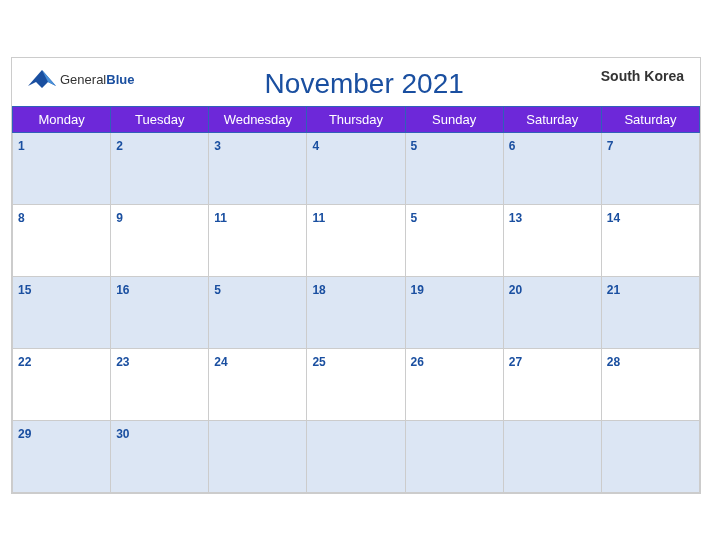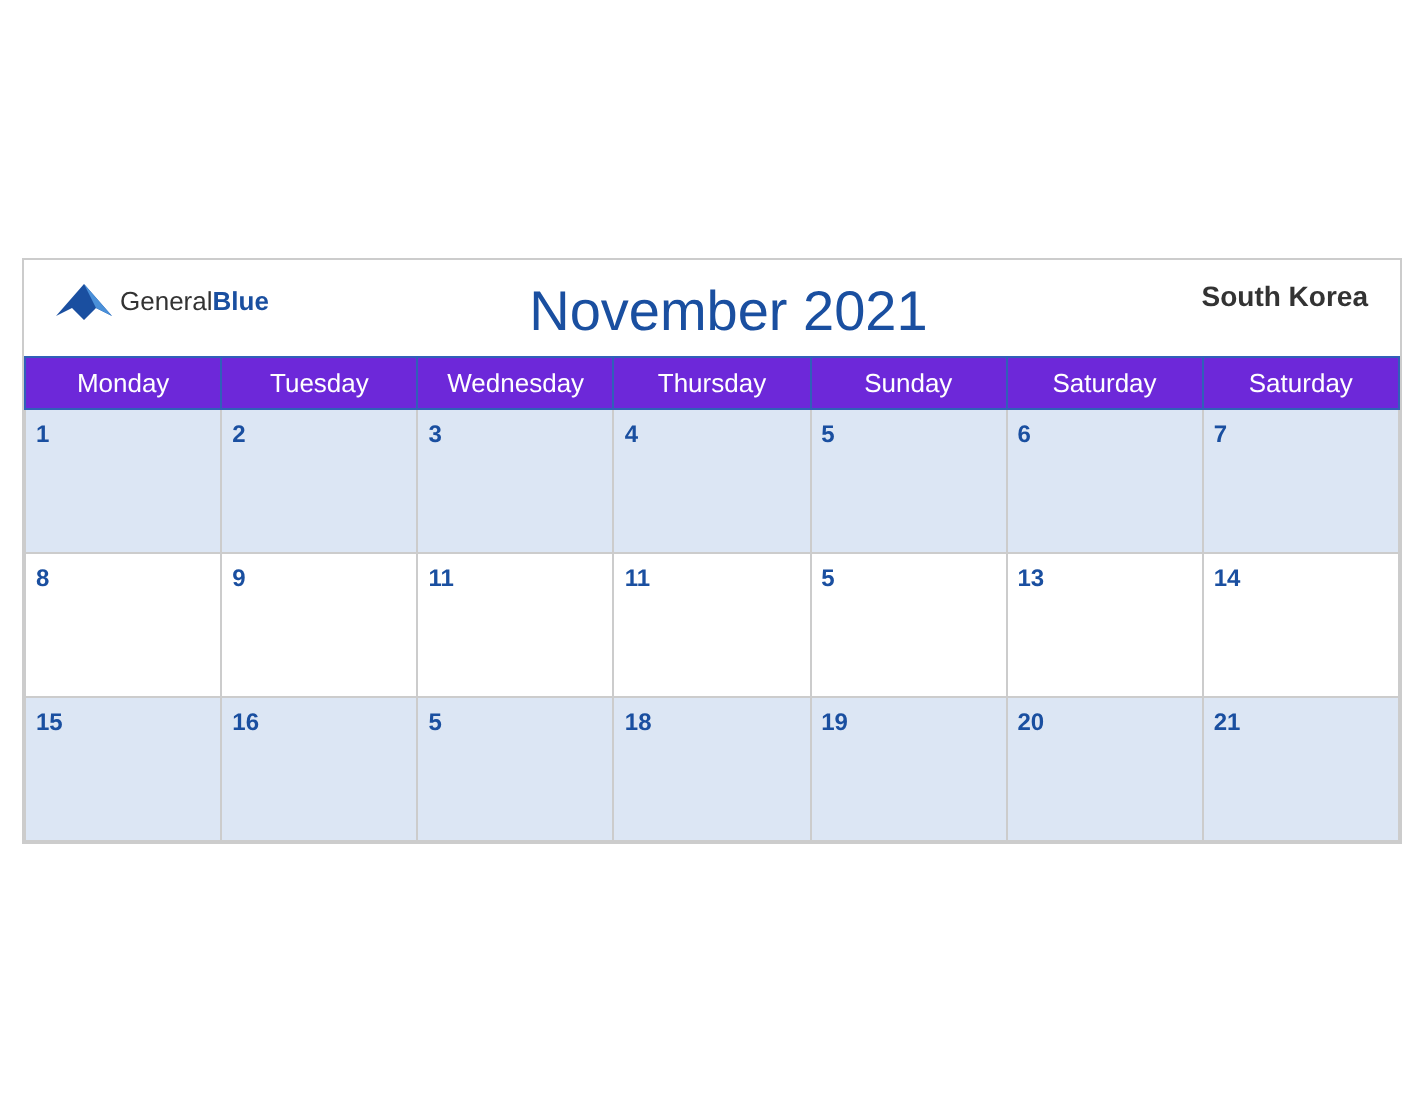--- a/index.html
+++ b/index.html
@@ -139,15 +139,33 @@
         </tr>
         <tr class="row-shaded">
           <td><span class="day-number">15</span></td>
           <td><span class="day-number">16</span></td>
           <td><span class="day-number">5</span></td>
           <td><span class="day-number">18</span></td>
           <td><span class="day-number">19</span></td>
           <td><span class="day-number">20</span></td>
           <td><span class="day-number">21</span></td>
         </tr>
+        <tr class="row-white">
+          <td><span class="day-number">22</span></td>
+          <td><span class="day-number">23</span></td>
+          <td><span class="day-number">24</span></td>
+          <td><span class="day-number">25</span></td>
+          <td><span class="day-number">26</span></td>
+          <td><span class="day-number">27</span></td>
+          <td><span class="day-number">28</span></td>
+        </tr>
+        <tr class="row-shaded">
+          <td><span class="day-number">29</span></td>
+          <td><span class="day-number">30</span></td>
+          <td></td>
+          <td></td>
+          <td></td>
+          <td></td>
+          <td></td>
+        </tr>
       </tbody>
   </table>
 </div>
 
 </body></html>

